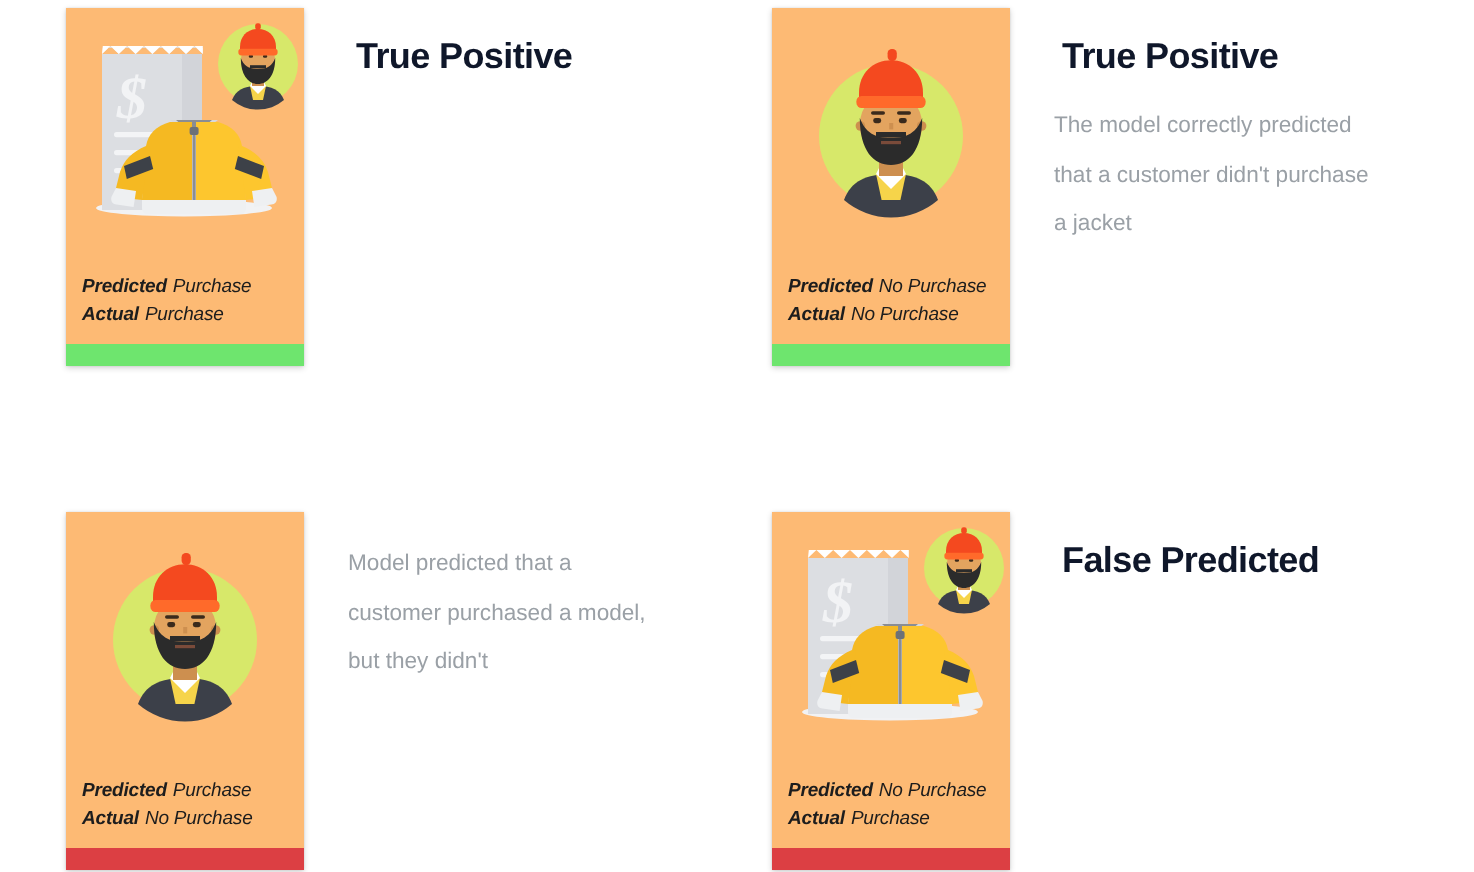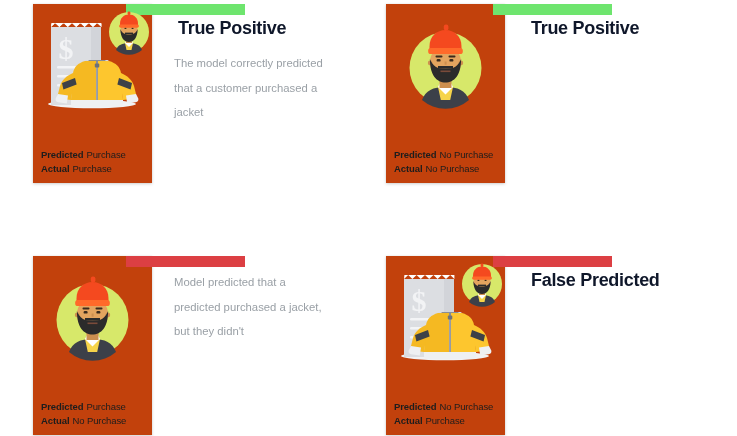--- a/index.html
+++ b/index.html
@@ -30,26 +30,27 @@
   }
   .pair.p1 { left: 33px;  top: 4px;   }
   .pair.p2 { left: 386px; top: 4px;   }
   .pair.p3 { left: 33px;  top: 256px; }
   .pair.p4 { left: 386px; top: 256px; }
 
   
   .card {
     width: 119px;
     height: 179px;
-    background: #c2410c;
+    background: #fdba74;
     box-shadow: 0 1px 3px rgba(0,0,0,0.18), 0 0 1px rgba(0,0,0,0.10);
     display: flex;
-    flex-direction: row;
+    flex-direction: column;
     position: relative;
     flex: 0 0 auto;
+    font-style: italic;
   }
   .card-body {
     flex: 1 1 auto;
     position: relative;
     display: flex;
     flex-direction: column;
   }
   .illo-wrap {
     flex: 1 1 auto;
     position: relative;
@@ -187,21 +188,20 @@
           </div>
           <div class="lrow">
             <span class="lkey">Actual</span><span class="lval">Purchase</span>
           </div>
         </div>
       </div>
       <div class="accent" style="background:#6ee56e"></div>
     </div>
     <div class="textcol">
       <h2 class="title">True Positive</h2>
-      <p class="desc">The model correctly predicted that a customer purchased a jacket</p>
     </div>
   </div>
 
   <div class="pair p2">
     <div class="card">
       <div class="card-body">
         <div class="illo-wrap">
           <svg class="illo" viewBox="0 0 119 122">
             <circle cx="59.5" cy="64" r="36" fill="#d7e86a"></circle>
             <g>
@@ -242,20 +242,21 @@
           </div>
           <div class="lrow">
             <span class="lkey">Actual</span><span class="lval">No Purchase</span>
           </div>
         </div>
       </div>
       <div class="accent" style="background:#6ee56e"></div>
     </div>
     <div class="textcol">
       <h2 class="title">True Positive</h2>
+      <p class="desc">The model correctly predicted that a customer didn't purchase a jacket</p>
     </div>
   </div>
 
   <div class="pair p3">
     <div class="card">
       <div class="card-body">
         <div class="illo-wrap">
           <svg class="illo" viewBox="0 0 119 122">
             <circle cx="59.5" cy="64" r="36" fill="#d7e86a"></circle>
             <g>
@@ -285,21 +286,21 @@
             <span class="lkey">Predicted</span><span class="lval">Purchase</span>
           </div>
           <div class="lrow">
             <span class="lkey">Actual</span><span class="lval">No Purchase</span>
           </div>
         </div>
       </div>
       <div class="accent" style="background:#dc3f43"></div>
     </div>
     <div class="textcol">
-      <p class="desc">Model predicted that a predicted purchased a jacket, but they didn't</p>
+      <p class="desc">Model predicted that a customer purchased a model, but they didn't</p>
     </div>
   </div>
 
   <div class="pair p4">
     <div class="card">
       <div class="card-body">
         <div class="illo-wrap">
           <svg class="illo" viewBox="0 0 119 122">
             <ellipse cx="59" cy="100" rx="44" ry="4.2" fill="#f1f2f4"></ellipse>
             <path d="M18 23 h50 v78 h-50 z" fill="#dcdee2"></path>

